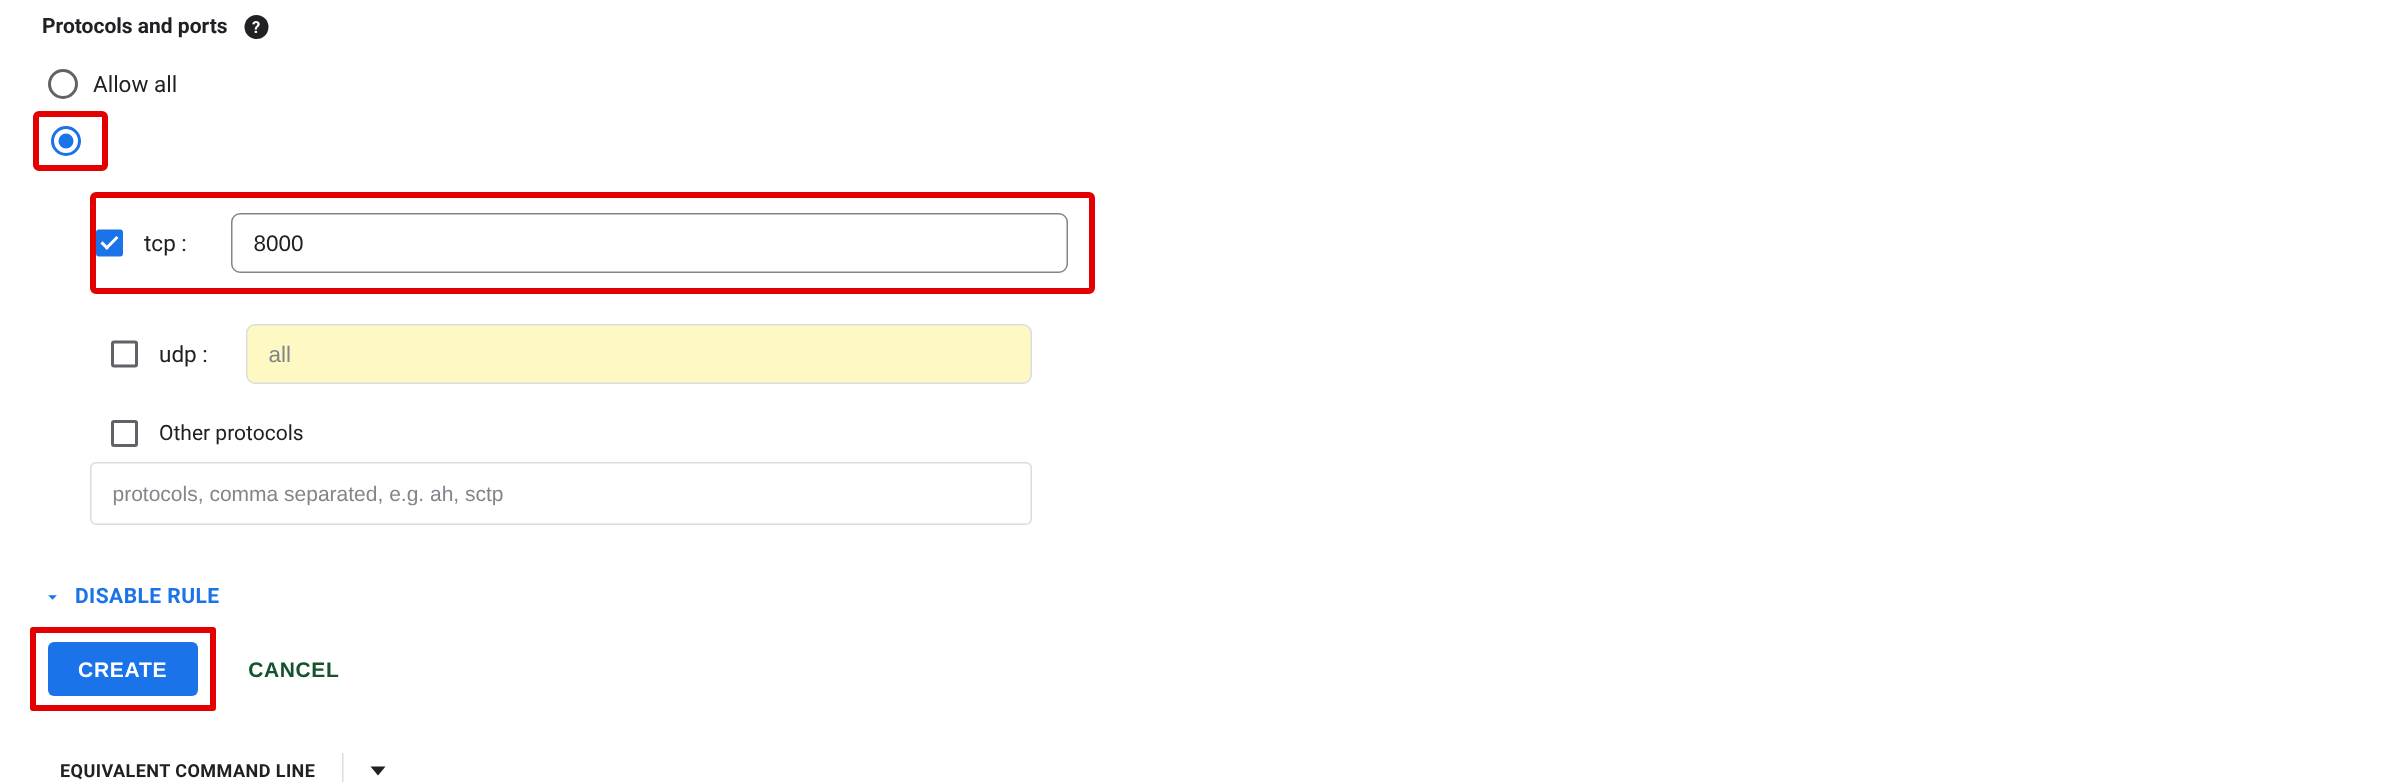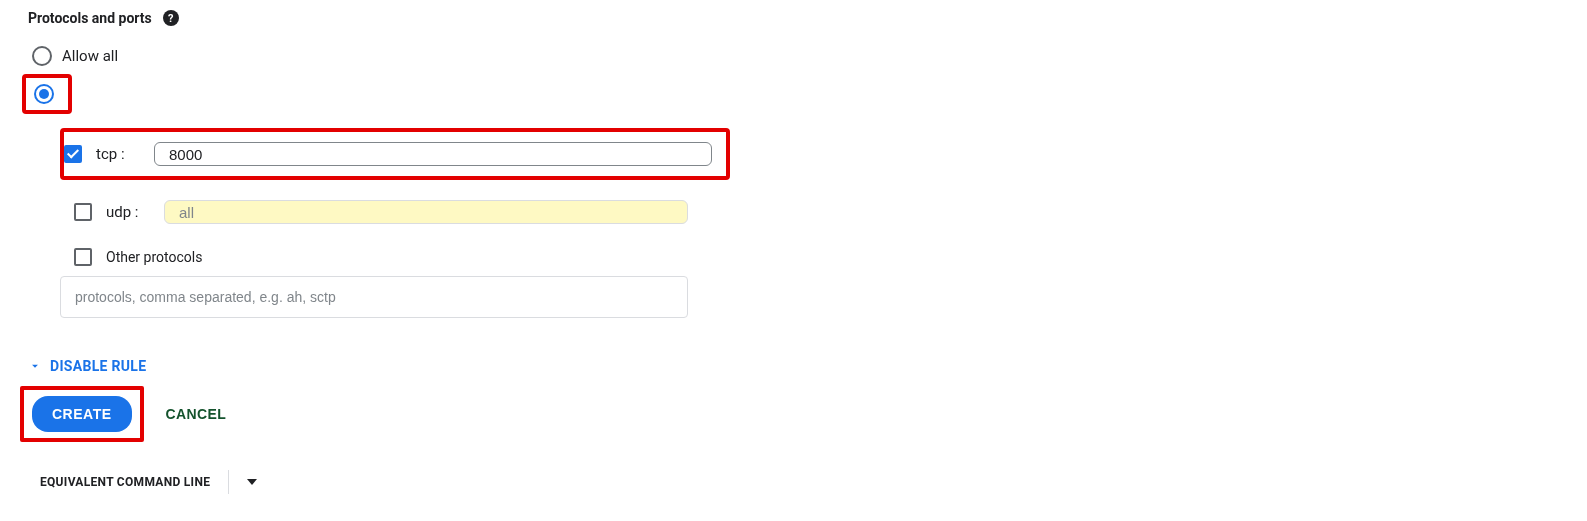--- a/index.html
+++ b/index.html
@@ -96,21 +96,21 @@
       border: solid #fff;
       border-width: 0 2px 2px 0;
       transform: rotate(45deg);
     }
     .proto-label {
       font-size: 15px;
       min-width: 44px;
     }
     .port-input {
       flex: 1;
-      height: 24px;
+      height: 40px;
       border: 1px solid #80868b;
       border-radius: 6px;
       padding: 0 14px;
       font-size: 15px;
       color: #202124;
       outline: none;
     }
     .port-input::placeholder { color: #80868b; }
     .port-input:disabled {
       background: #fef9c3;
@@ -166,21 +166,21 @@
     }
     .hl-create {
       padding: 6px 8px;
       border-radius: 2px;
       margin-left: -8px;
     }
     .btn-primary {
       background: #1a73e8;
       color: #fff;
       border: none;
-      border-radius: 16px;
+      border-radius: 4px;
       padding: 10px 20px;
       font-size: 14px;
       font-weight: 700;
       letter-spacing: 0.5px;
       cursor: pointer;
     }
     .btn-flat {
       background: none;
       border: none;
       color: #14532d;

